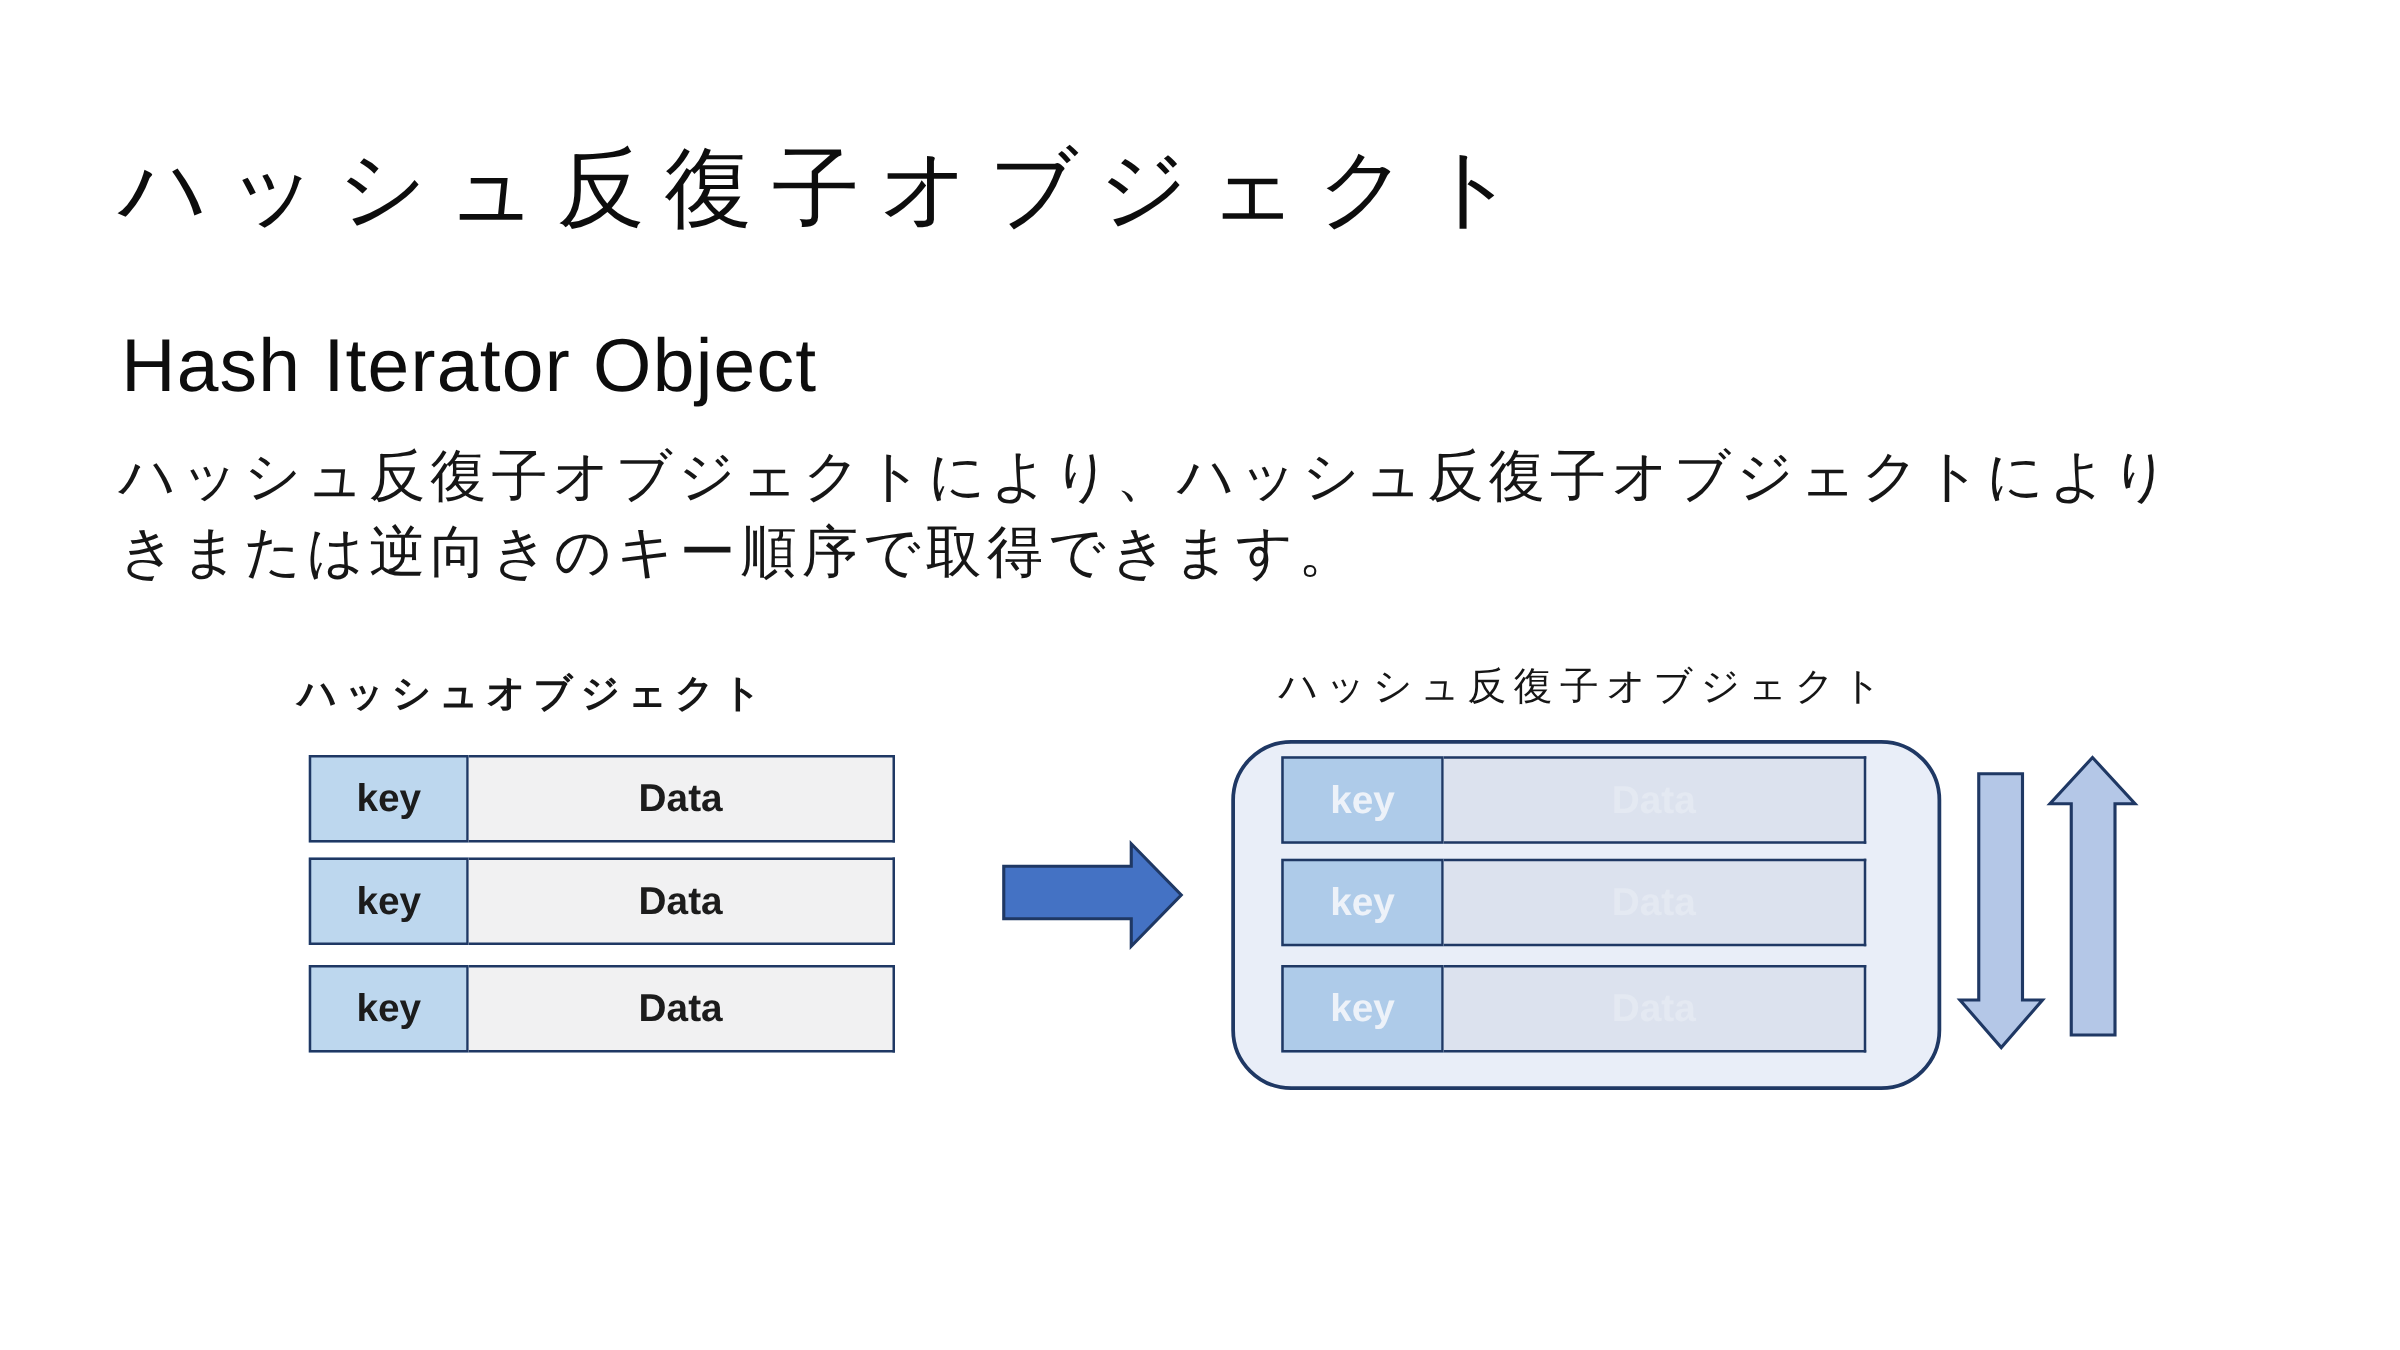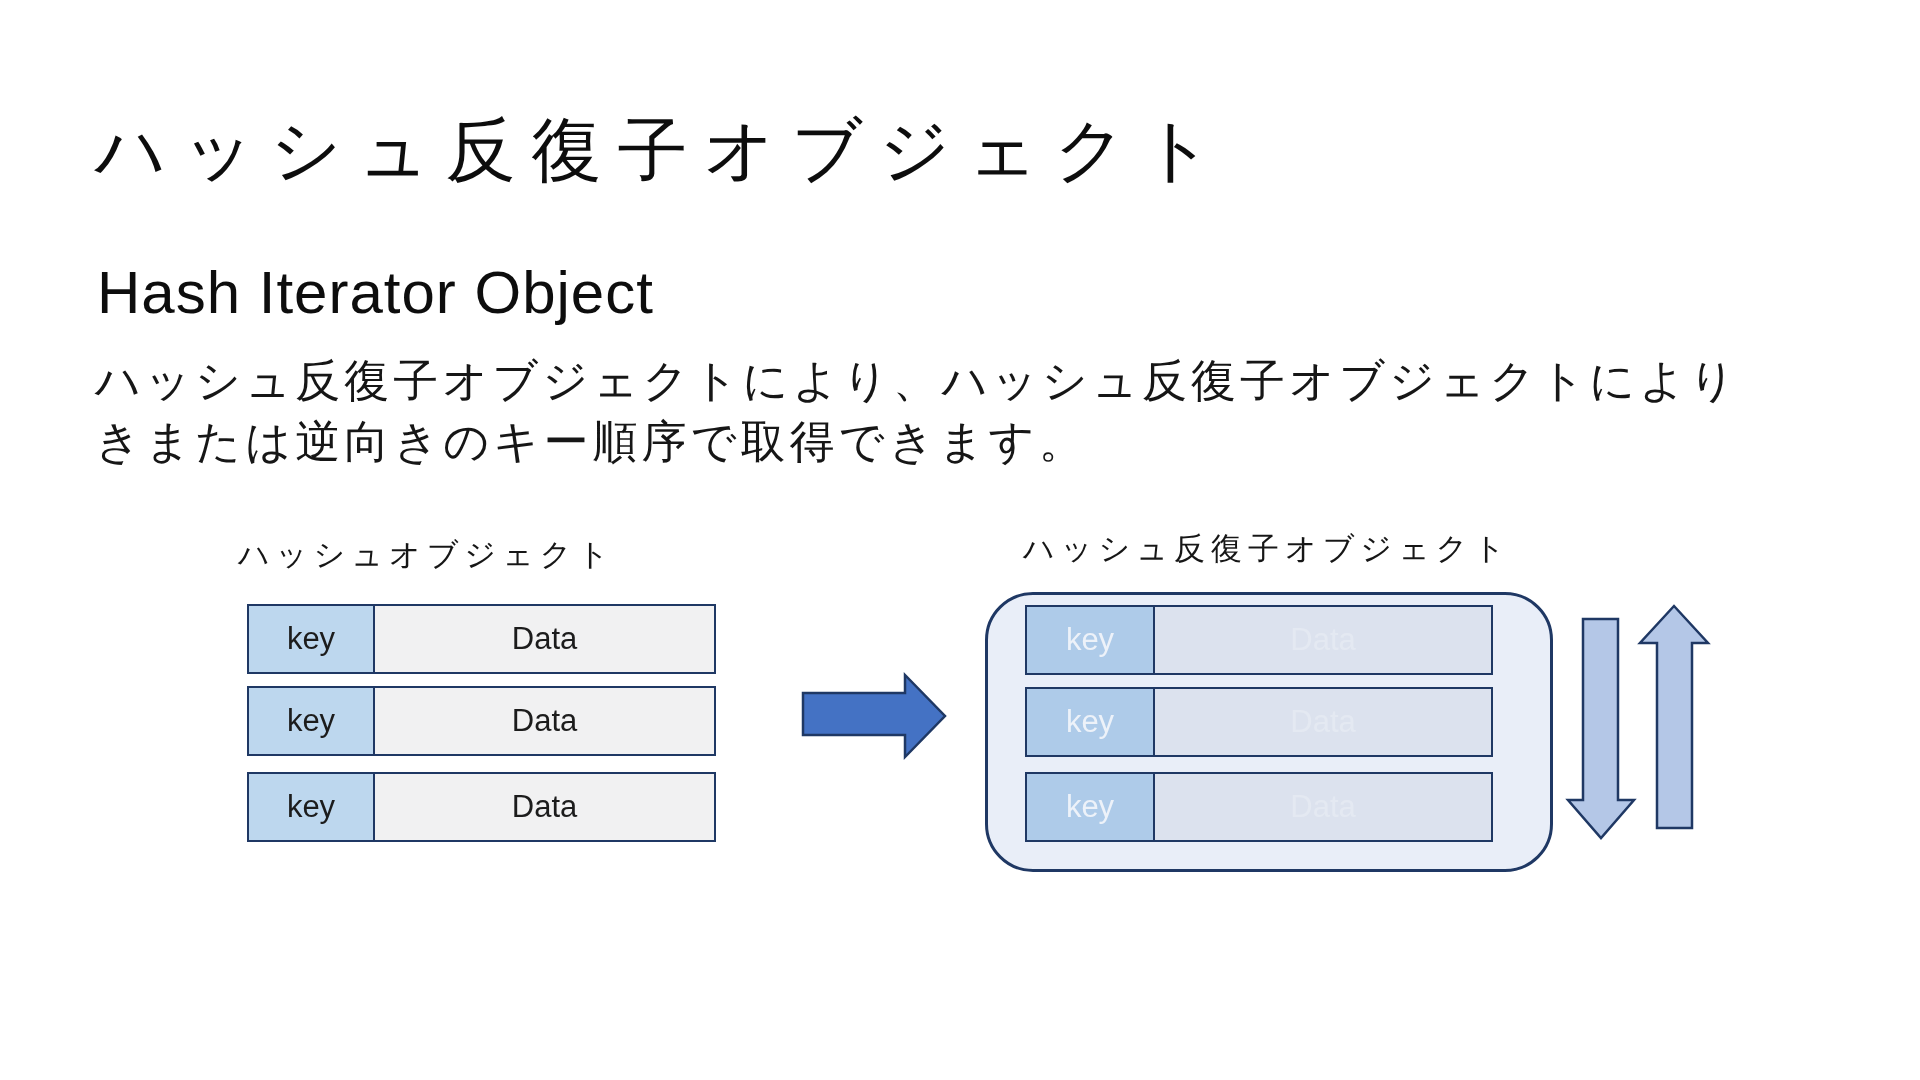--- a/index.html
+++ b/index.html
@@ -46,41 +46,41 @@
   .para-intro { top: 350px; }
   .para-footer { top: 920px; }
 
   .diag-label {
     font-size: 31px;
     font-weight: 300;
     letter-spacing: 6px;
     color: #161616;
     white-space: nowrap;
   }
-  .label-left  { left: 238px; top: 534px; }
+  .label-left  { left: 238px; top: 534px; font-weight: bold; }
   .label-right { left: 1023px; top: 528px; }
 
   .iter-container {
     left: 985px; top: 592px;
     width: 568px; height: 280px;
     background: #E9EEF8;
     border: 3px solid #1F3864;
     border-radius: 48px;
   }
 
   .row {
     display: flex;
     height: 70px;
   }
   .cell {
     display: flex;
     align-items: center;
     justify-content: center;
     font-size: 31px;
-    font-weight: 400;
+    font-weight: 700;
     border: 2.5px solid #1F3864;
   }
   .row .cell + .cell { border-left: none; }
 
   .left-table .row { width: 469px; }
   .left-table .key-cell  { width: 128px; color: #1c1c1c; }
   .left-table .data-cell { width: 341px; color: #1c1c1c; }
 
   .right-table .row { width: 468px; }
   .right-table .key-cell  { width: 130px; }

